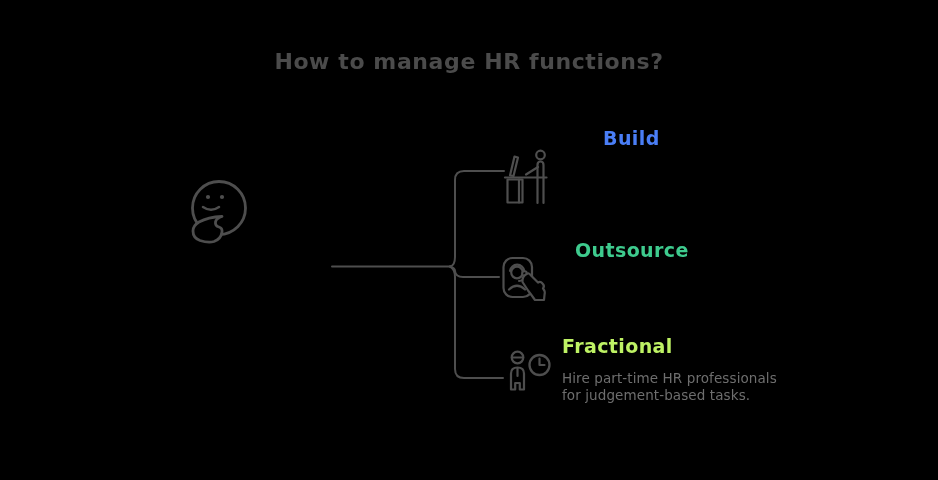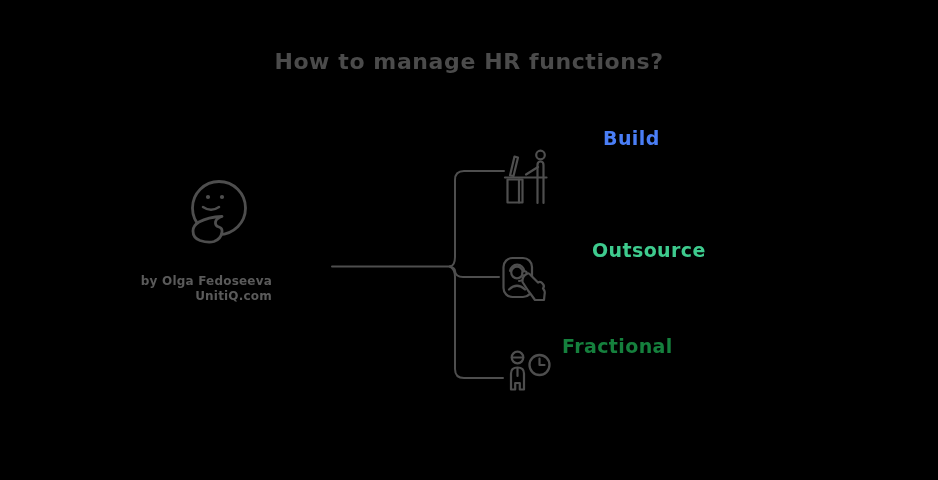--- a/index.html
+++ b/index.html
@@ -19,21 +19,21 @@
     position:absolute;left:130px;top:274px;width:142px;text-align:right;
     color:#5a5a5a;font-size:12px;font-weight:600;line-height:15px;letter-spacing:.2px;
   }
   .branch-heading{position:absolute;font-size:19px;font-weight:700;letter-spacing:.4px;line-height:23px;}
   .branch-desc{
     position:absolute;width:232px;color:#6e6e6e;font-size:13.5px;font-weight:500;
     line-height:17px;letter-spacing:.1px;
   }
   .h-build{left:562px;top:127px;margin-left:41px;}
   .d-build{left:562px;top:160px;}
-  .h-outsource{left:592px;top:239px;}
+  .h-outsource{left:575px;top:239px;}
   .d-outsource{left:562px;top:273px;}
   .h-fractional{left:562px;top:335px;}
   .d-fractional{left:562px;top:370px;}
   .icon-build{position:absolute;left:500px;top:142px;}
   .icon-outsource{position:absolute;left:498px;top:254px;}
   .icon-fractional{position:absolute;left:505px;top:349px;}
   svg .ln{stroke:#4e4e4e;fill:none;stroke-linecap:round;stroke-linejoin:round;}
   svg .fillmask{fill:#000;stroke:#4e4e4e;stroke-linecap:round;stroke-linejoin:round;}
   svg .dot{fill:#4e4e4e;stroke:none;}
 </style>
@@ -52,24 +52,20 @@
   </svg>
 
   <svg class="face-svg" width="80" height="80" viewBox="0 0 80 80">
     <circle class="ln" stroke-width="2.8" cx="39" cy="38" r="26.5"></circle>
     <circle class="dot" cx="28" cy="27" r="2.1"></circle>
     <circle class="dot" cx="42" cy="27" r="2.1"></circle>
     <path class="ln" stroke-width="2.5" d="M23,37 Q31,42.5 39,37"></path>
     <path class="fillmask" stroke-width="2.8" d="M42,46.5 Q28,47 19,52 Q13,55.5 13,61 Q13,68 20,70.5 Q28,73 34,71.5 Q41,69 42,62 Q42.5,58 39,57 Q35,56 35.5,52 Q36,48.5 42,46.5 Z"></path>
   </svg>
 
-  <div class="attribution" style="color: rgb(90, 90, 90);">
-    <div>by Olga Fedoseeva</div>
-    <div>UnitiQ.com</div>
-  </div>
 
   <svg class="icon-build" width="52" height="66" viewBox="0 0 52 66">
     <path class="ln" stroke-width="2.2" d="M5,35.5 H46.5"></path>
     <path class="ln" stroke-width="2.2" d="M14.5,14.5 L18,15.5 L13.5,34 L10,33.5 Z"></path>
     <rect class="ln" stroke-width="2.2" x="7.5" y="37.5" width="15" height="23"></rect>
     <path class="ln" stroke-width="2.2" d="M19,37.5 V60.5"></path>
     <circle class="ln" stroke-width="2.2" cx="40.5" cy="13" r="4.3"></circle>
     <path class="ln" stroke-width="2.2" d="M37.5,61 L37.5,23 Q37.5,19.5 40.5,19.5 Q43.5,19.5 43.5,23 L43.5,61"></path>
     <path class="ln" stroke-width="2.2" d="M38,25 L26,32.5"></path>
   </svg>
@@ -87,15 +83,16 @@
   <div class="branch-heading h-outsource" style="color: rgb(62, 203, 142);">Outsource</div>
 
   <svg class="icon-fractional" width="48" height="46" viewBox="0 0 48 46">
     <circle class="ln" stroke-width="2.2" cx="12.5" cy="8.5" r="5.8"></circle>
     <path class="ln" stroke-width="2.2" d="M6.9,8.5 H18.1"></path>
     <path class="ln" stroke-width="2.2" d="M6,24.5 Q6,18.5 12.5,18.5 Q19,18.5 19,24.5 L19,40.5 L14.8,40.5 L14.8,34 L10.2,34 L10.2,40.5 L6,40.5 Z"></path>
     <path class="ln" stroke-width="2.2" d="M12.5,19 V27"></path>
     <circle class="ln" stroke-width="2.3" cx="34.5" cy="16" r="10"></circle>
     <path class="ln" stroke-width="2.2" d="M34.5,16 V9.5 M34.5,16 H39.5"></path>
   </svg>
-  <div class="branch-heading h-fractional" style="color: #15803d; text-align: right;">Fractional</div>
+  <div class="branch-heading h-fractional" style="color: #bef264; text-align: right;">Fractional</div>
+  <div class="branch-desc d-fractional">Hire part-time HR professionals for judgement-based tasks.</div>
 
 </div>
 
 </body></html>

